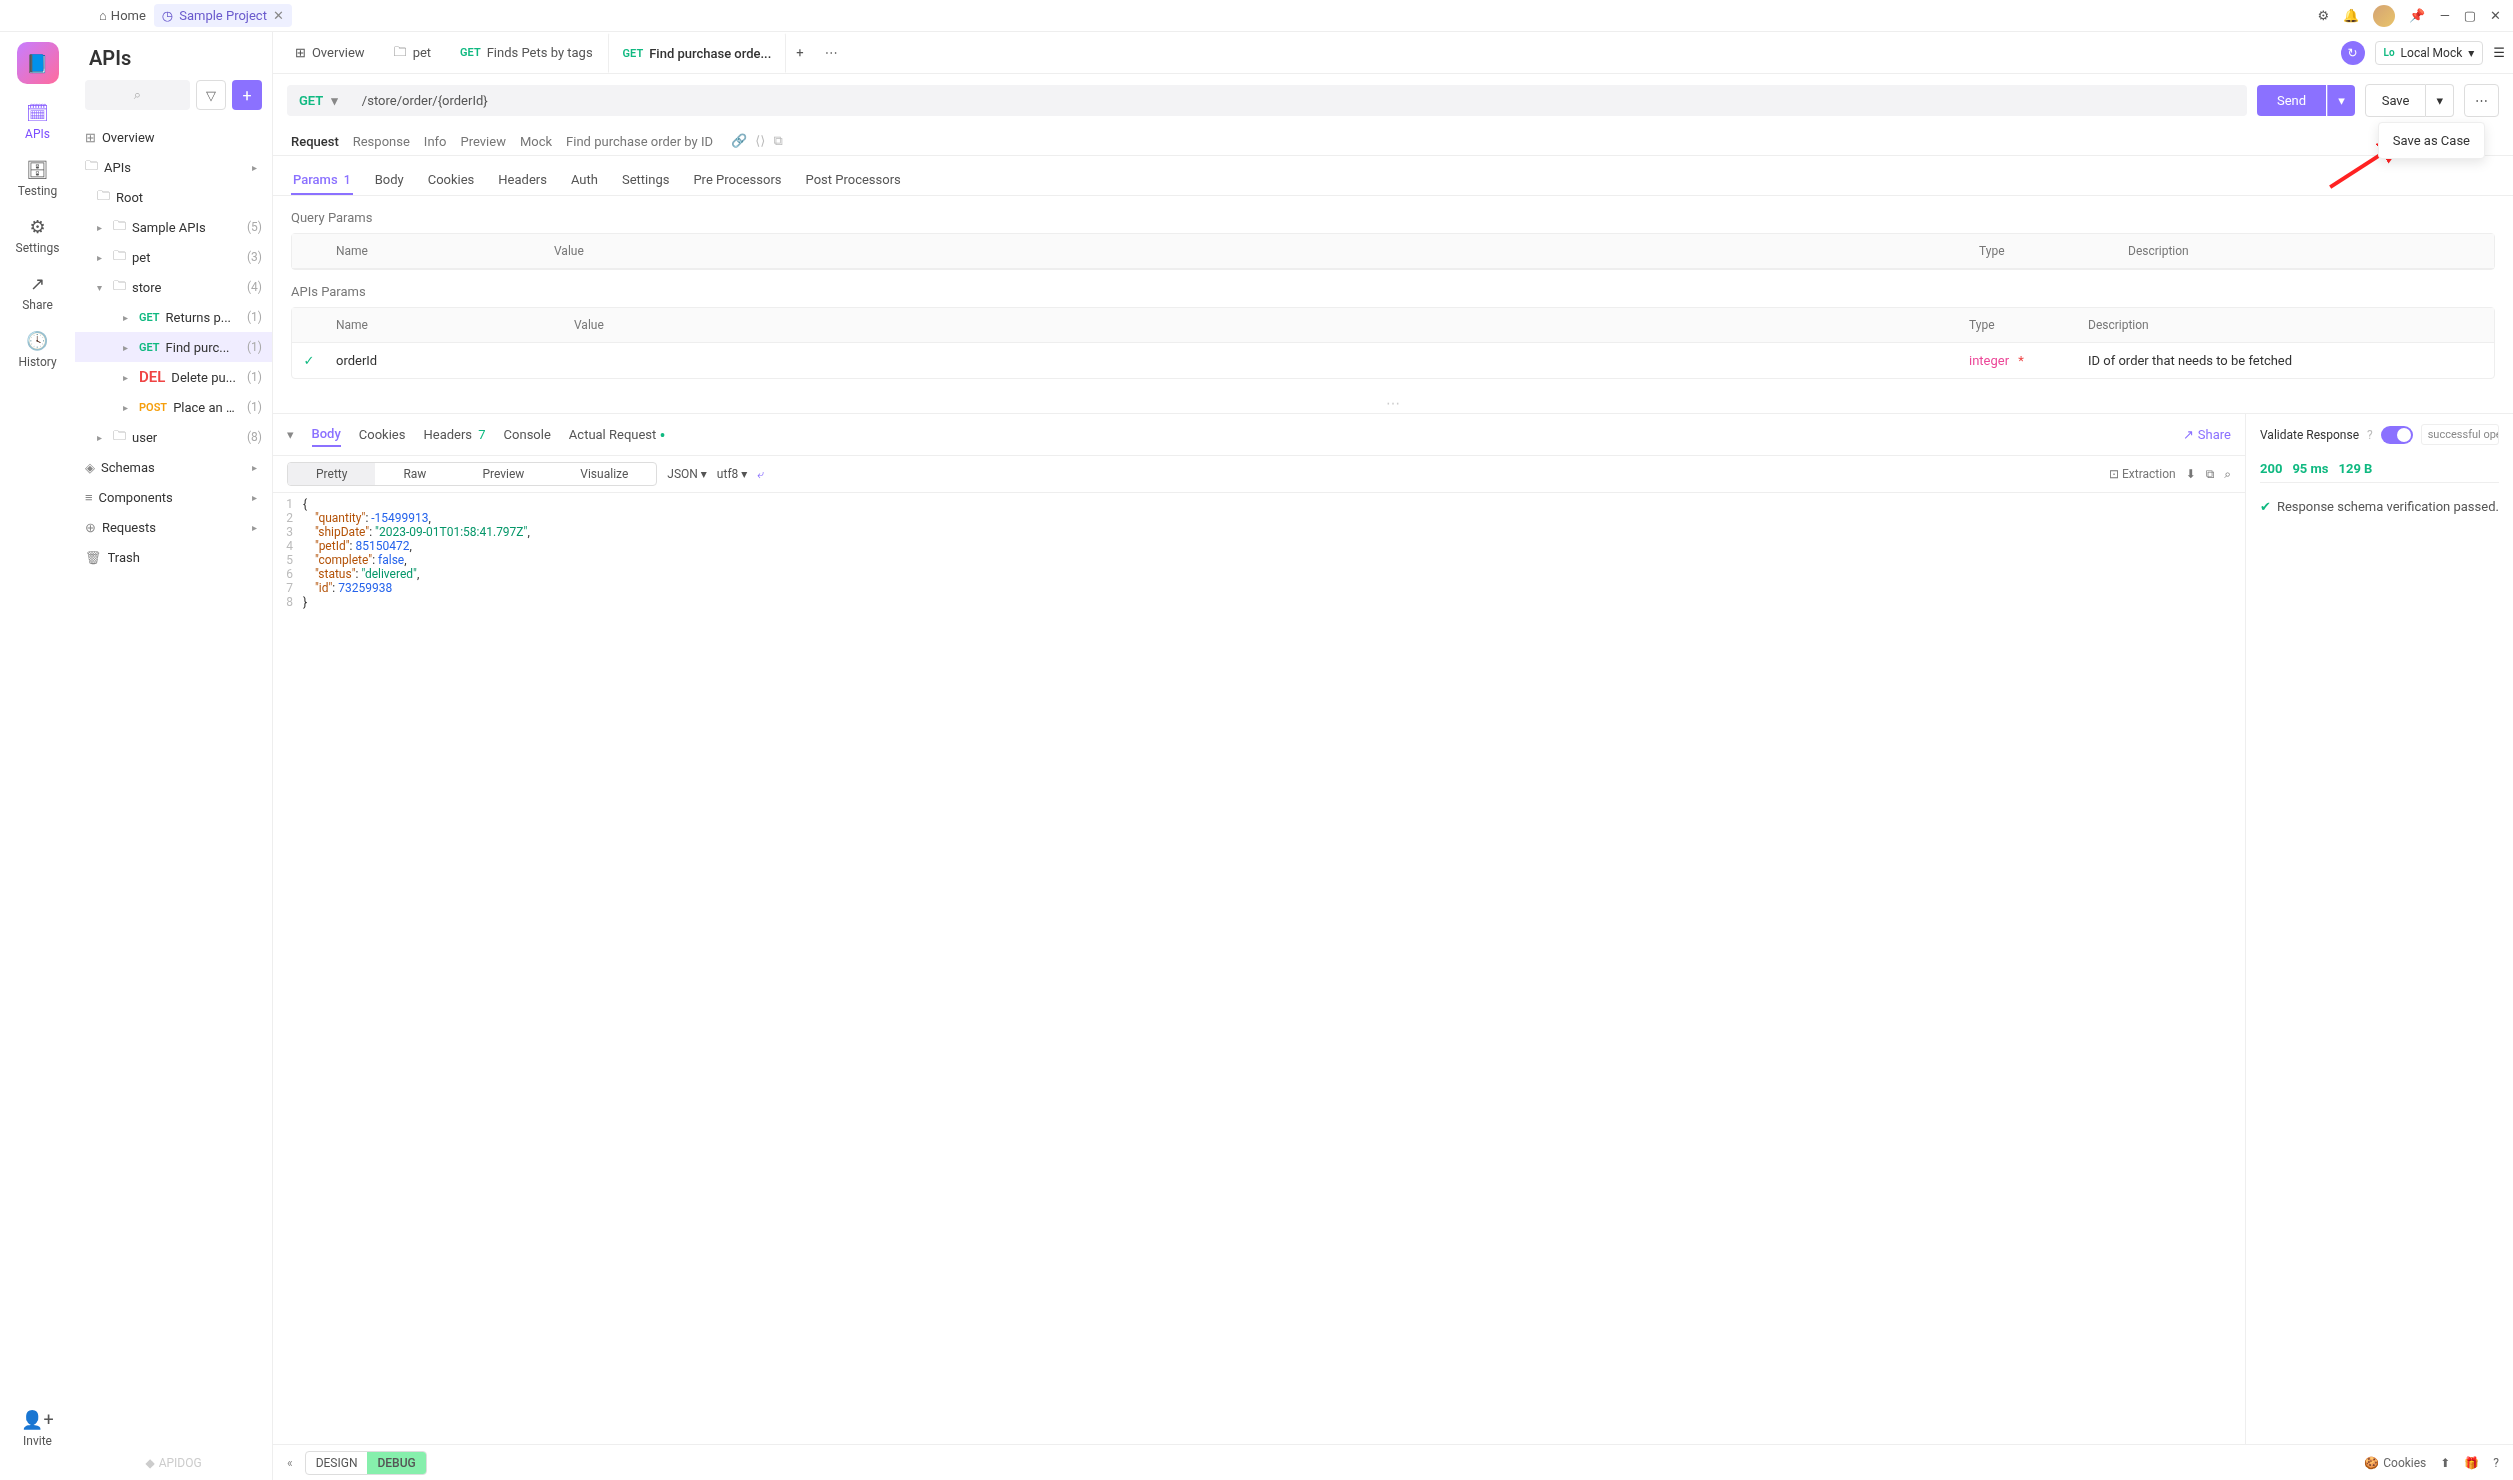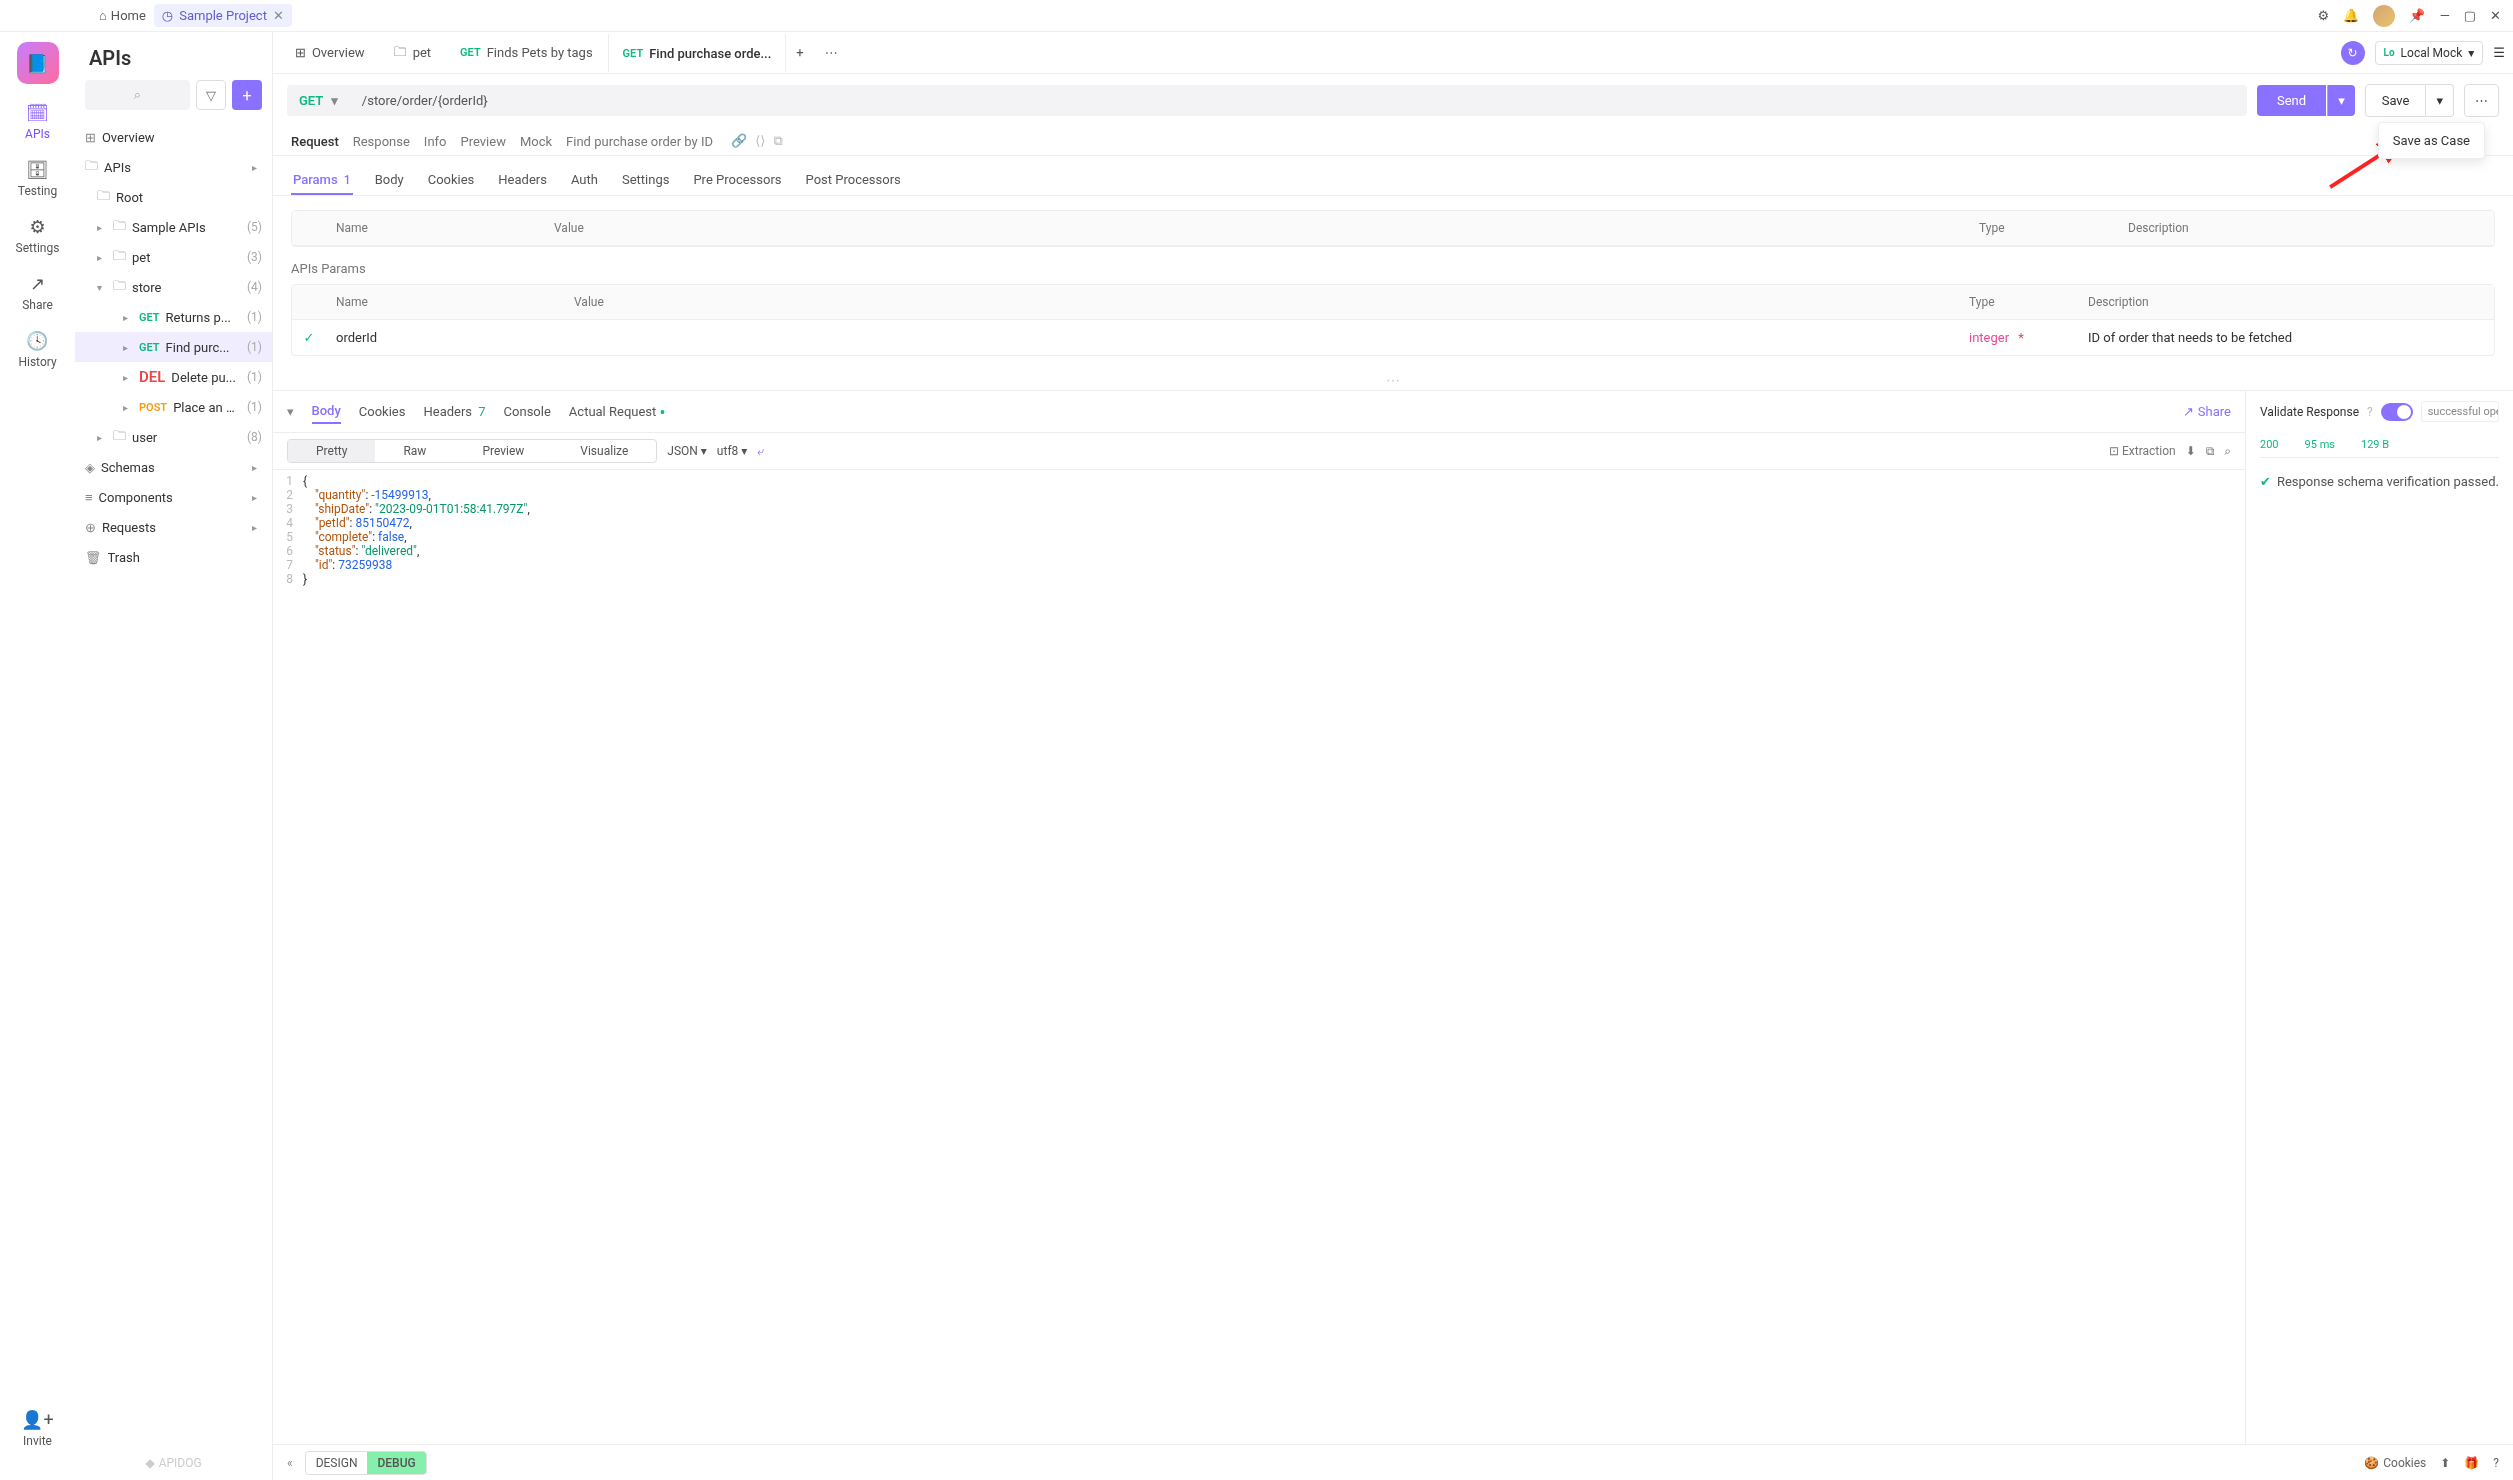--- a/index.html
+++ b/index.html
@@ -129,21 +129,21 @@
 .j-str { color:#059669; }
 .j-num { color:#2563eb; }
 .j-bool { color:#2563eb; }
 
 
 .response-side { width:267px; padding:10px 14px; display:flex; flex-direction:column; gap:10px; }
 .validate-row { display:flex; align-items:center; gap:8px; font-size:12px; }
 .toggle { width:32px; height:18px; background:#8b71ff; border-radius:10px; position:relative; cursor:pointer; }
 .toggle::after { content:''; position:absolute; right:2px; top:2px; width:14px; height:14px; background:#fff; border-radius:50%; }
 .schema-select { flex:1; border:1px solid #eee; border-radius:3px; padding:3px 6px; font-size:11px; color:#888; white-space:nowrap; overflow:hidden; cursor:pointer; }
-.status-row { display:flex; gap:26px; font-size:11px; color:#10b981; font-weight:400; padding:6px 0; border-bottom:1px solid #eee; }
+.status-row { display:flex; gap:10px; font-size:13px; color:#10b981; font-weight:700; padding:6px 0; border-bottom:1px solid #eee; }
 .verify-row { display:flex; align-items:center; gap:6px; font-size:13px; color:#555; padding-top:6px; }
 .verify-icon { color:#10b981; }
 
 
 .footer { height:36px; border-top:1px solid #eee; display:flex; align-items:center; padding:0 14px; gap:12px; font-size:12px; }
 .footer-collapse { cursor:pointer; color:#888; }
 .footer-mode { display:flex; border:1px solid #ddd; border-radius:4px; overflow:hidden; }
 .footer-mode-btn { padding:4px 10px; cursor:pointer; color:#555; }
 .footer-mode-btn.active { background:#86efac; font-weight:500; }
 .footer-right { margin-left:auto; display:flex; gap:14px; color:#666; align-items:center; }
@@ -389,20 +389,21 @@
         <div class="param-tab">Body</div>
         <div class="param-tab">Cookies</div>
         <div class="param-tab">Headers</div>
         <div class="param-tab">Auth</div>
         <div class="param-tab">Settings</div>
         <div class="param-tab">Pre Processors</div>
         <div class="param-tab">Post Processors</div>
       </div>
 
       <div class="params-section">
+        <div class="section-title">Query Params</div>
         <div class="params-table">
           <div class="params-header">
             <div class="pcol pcol-check"></div>
             <div class="pcol pcol-name">Name</div>
             <div class="pcol pcol-value">Value</div>
             <div class="pcol pcol-type">Type</div>
             <div class="pcol pcol-desc">Description</div>
           </div>
         </div>
       </div>

